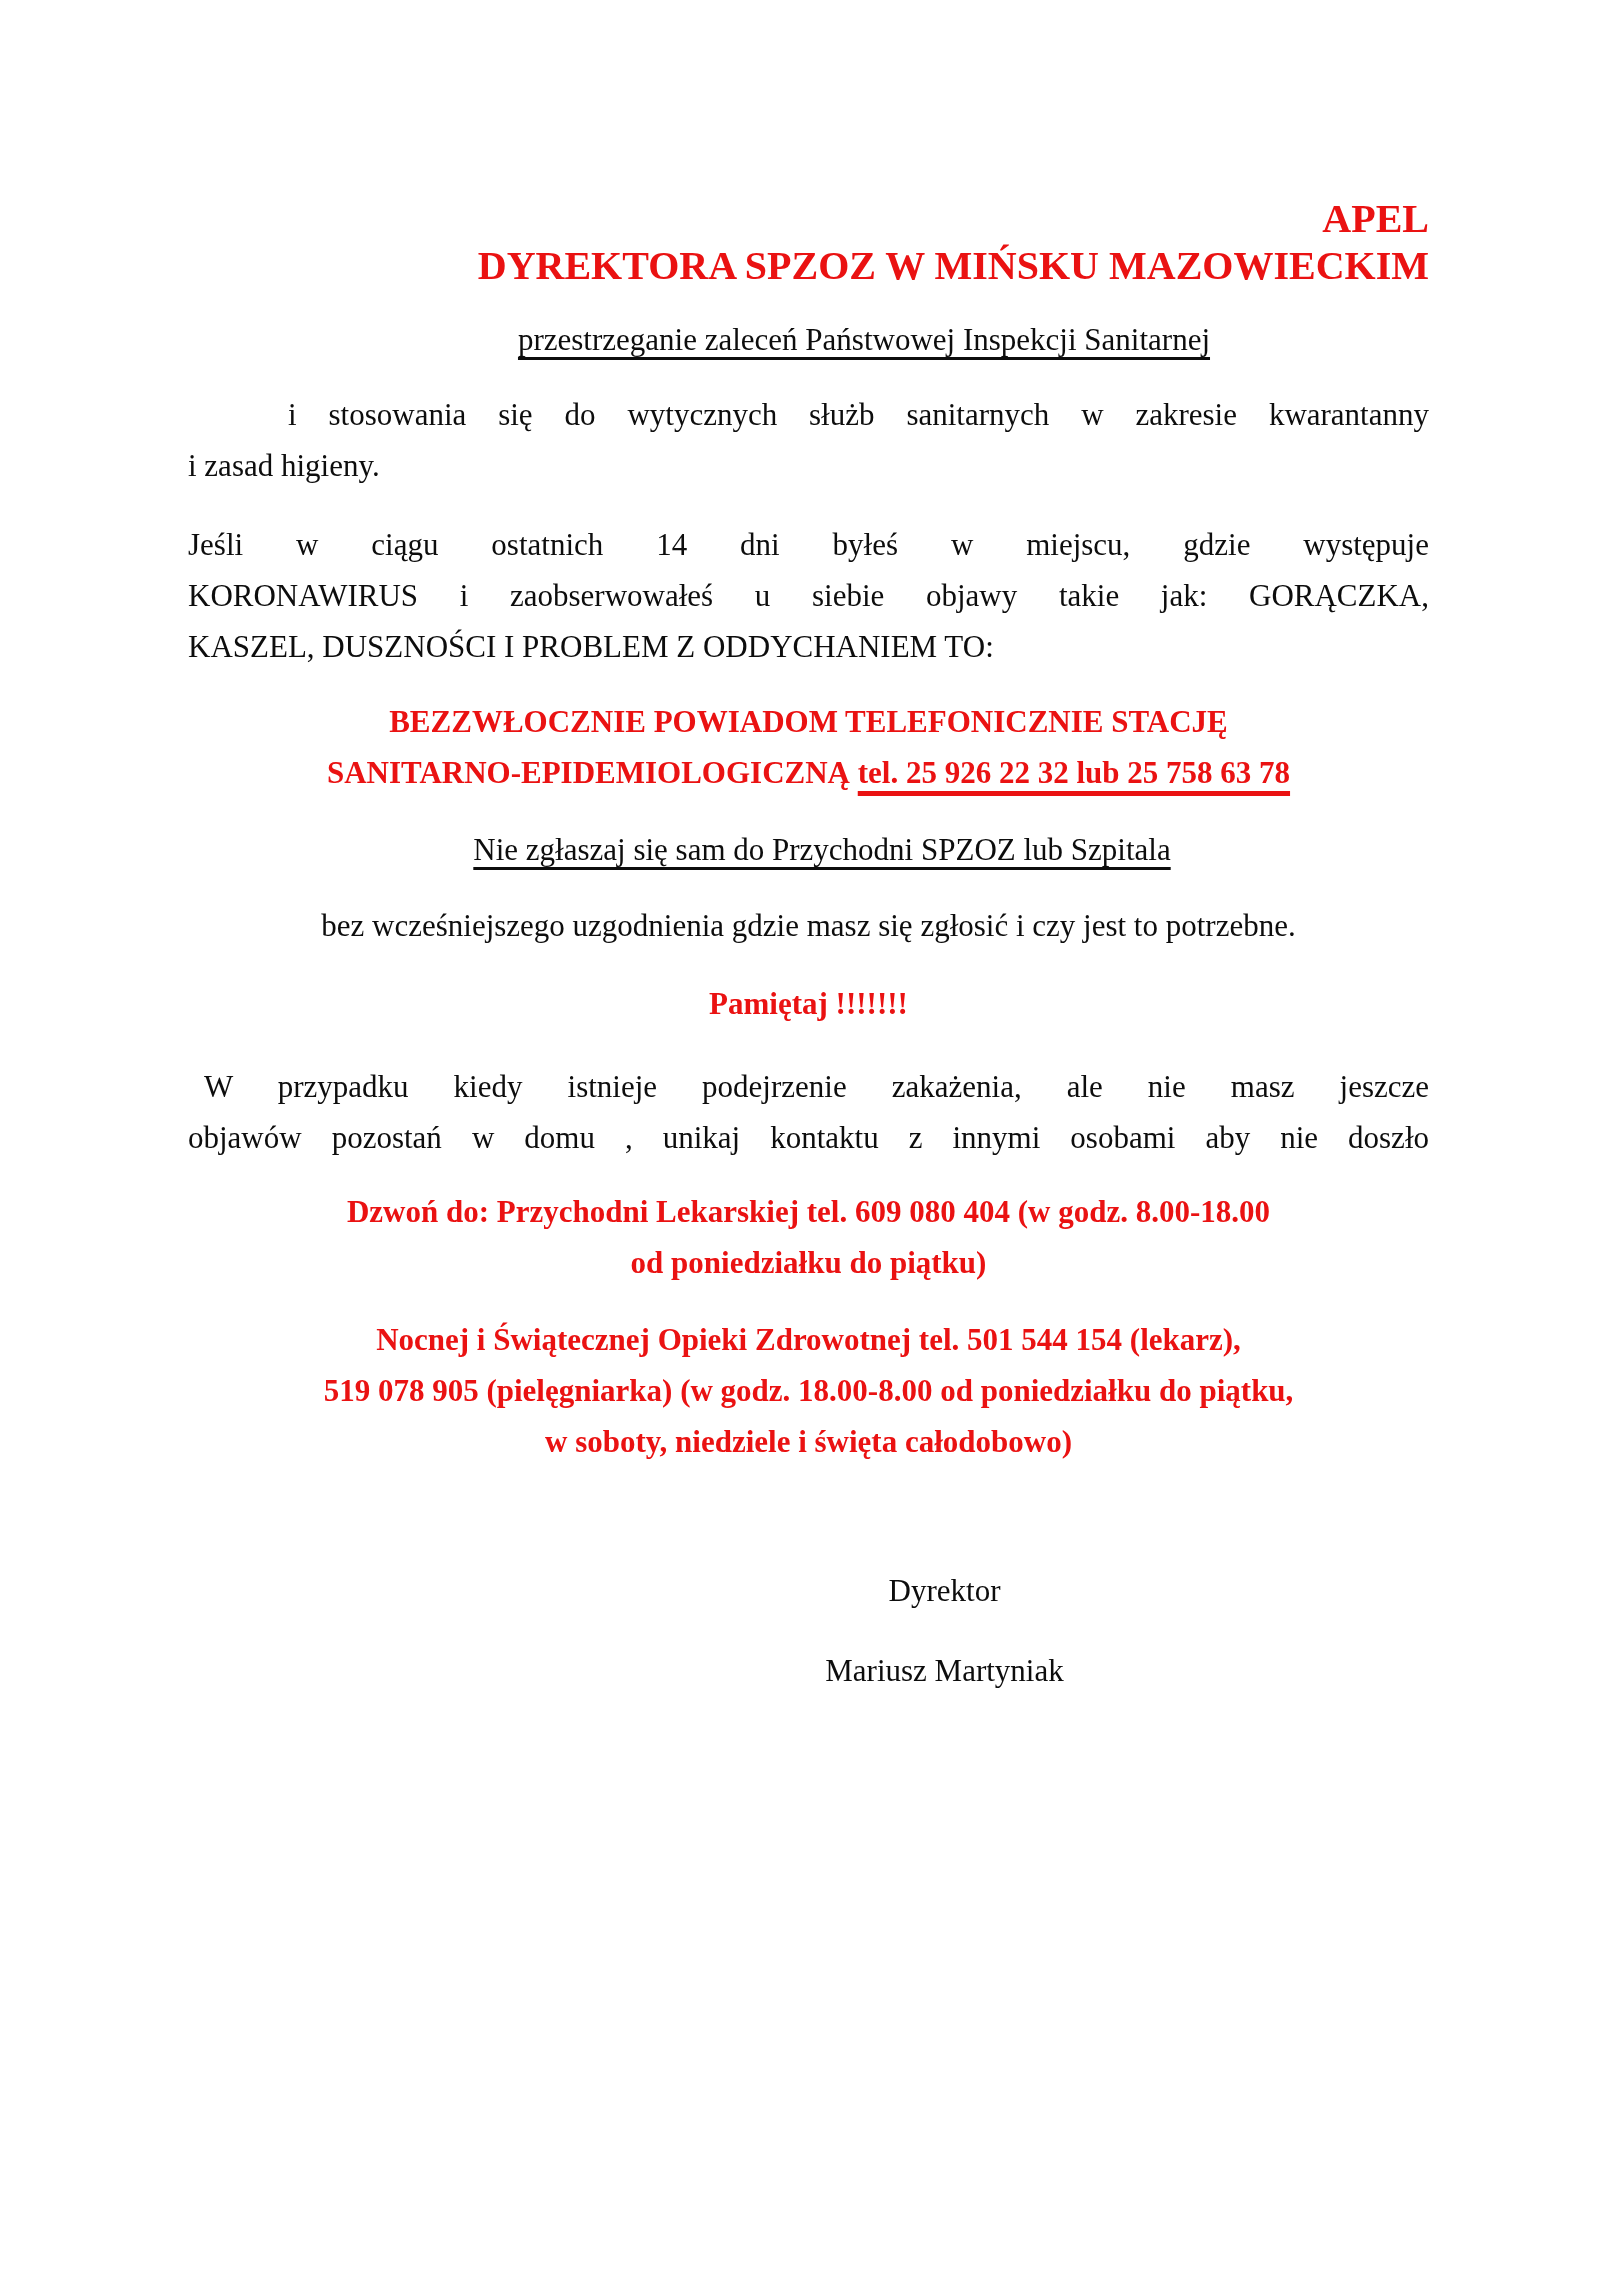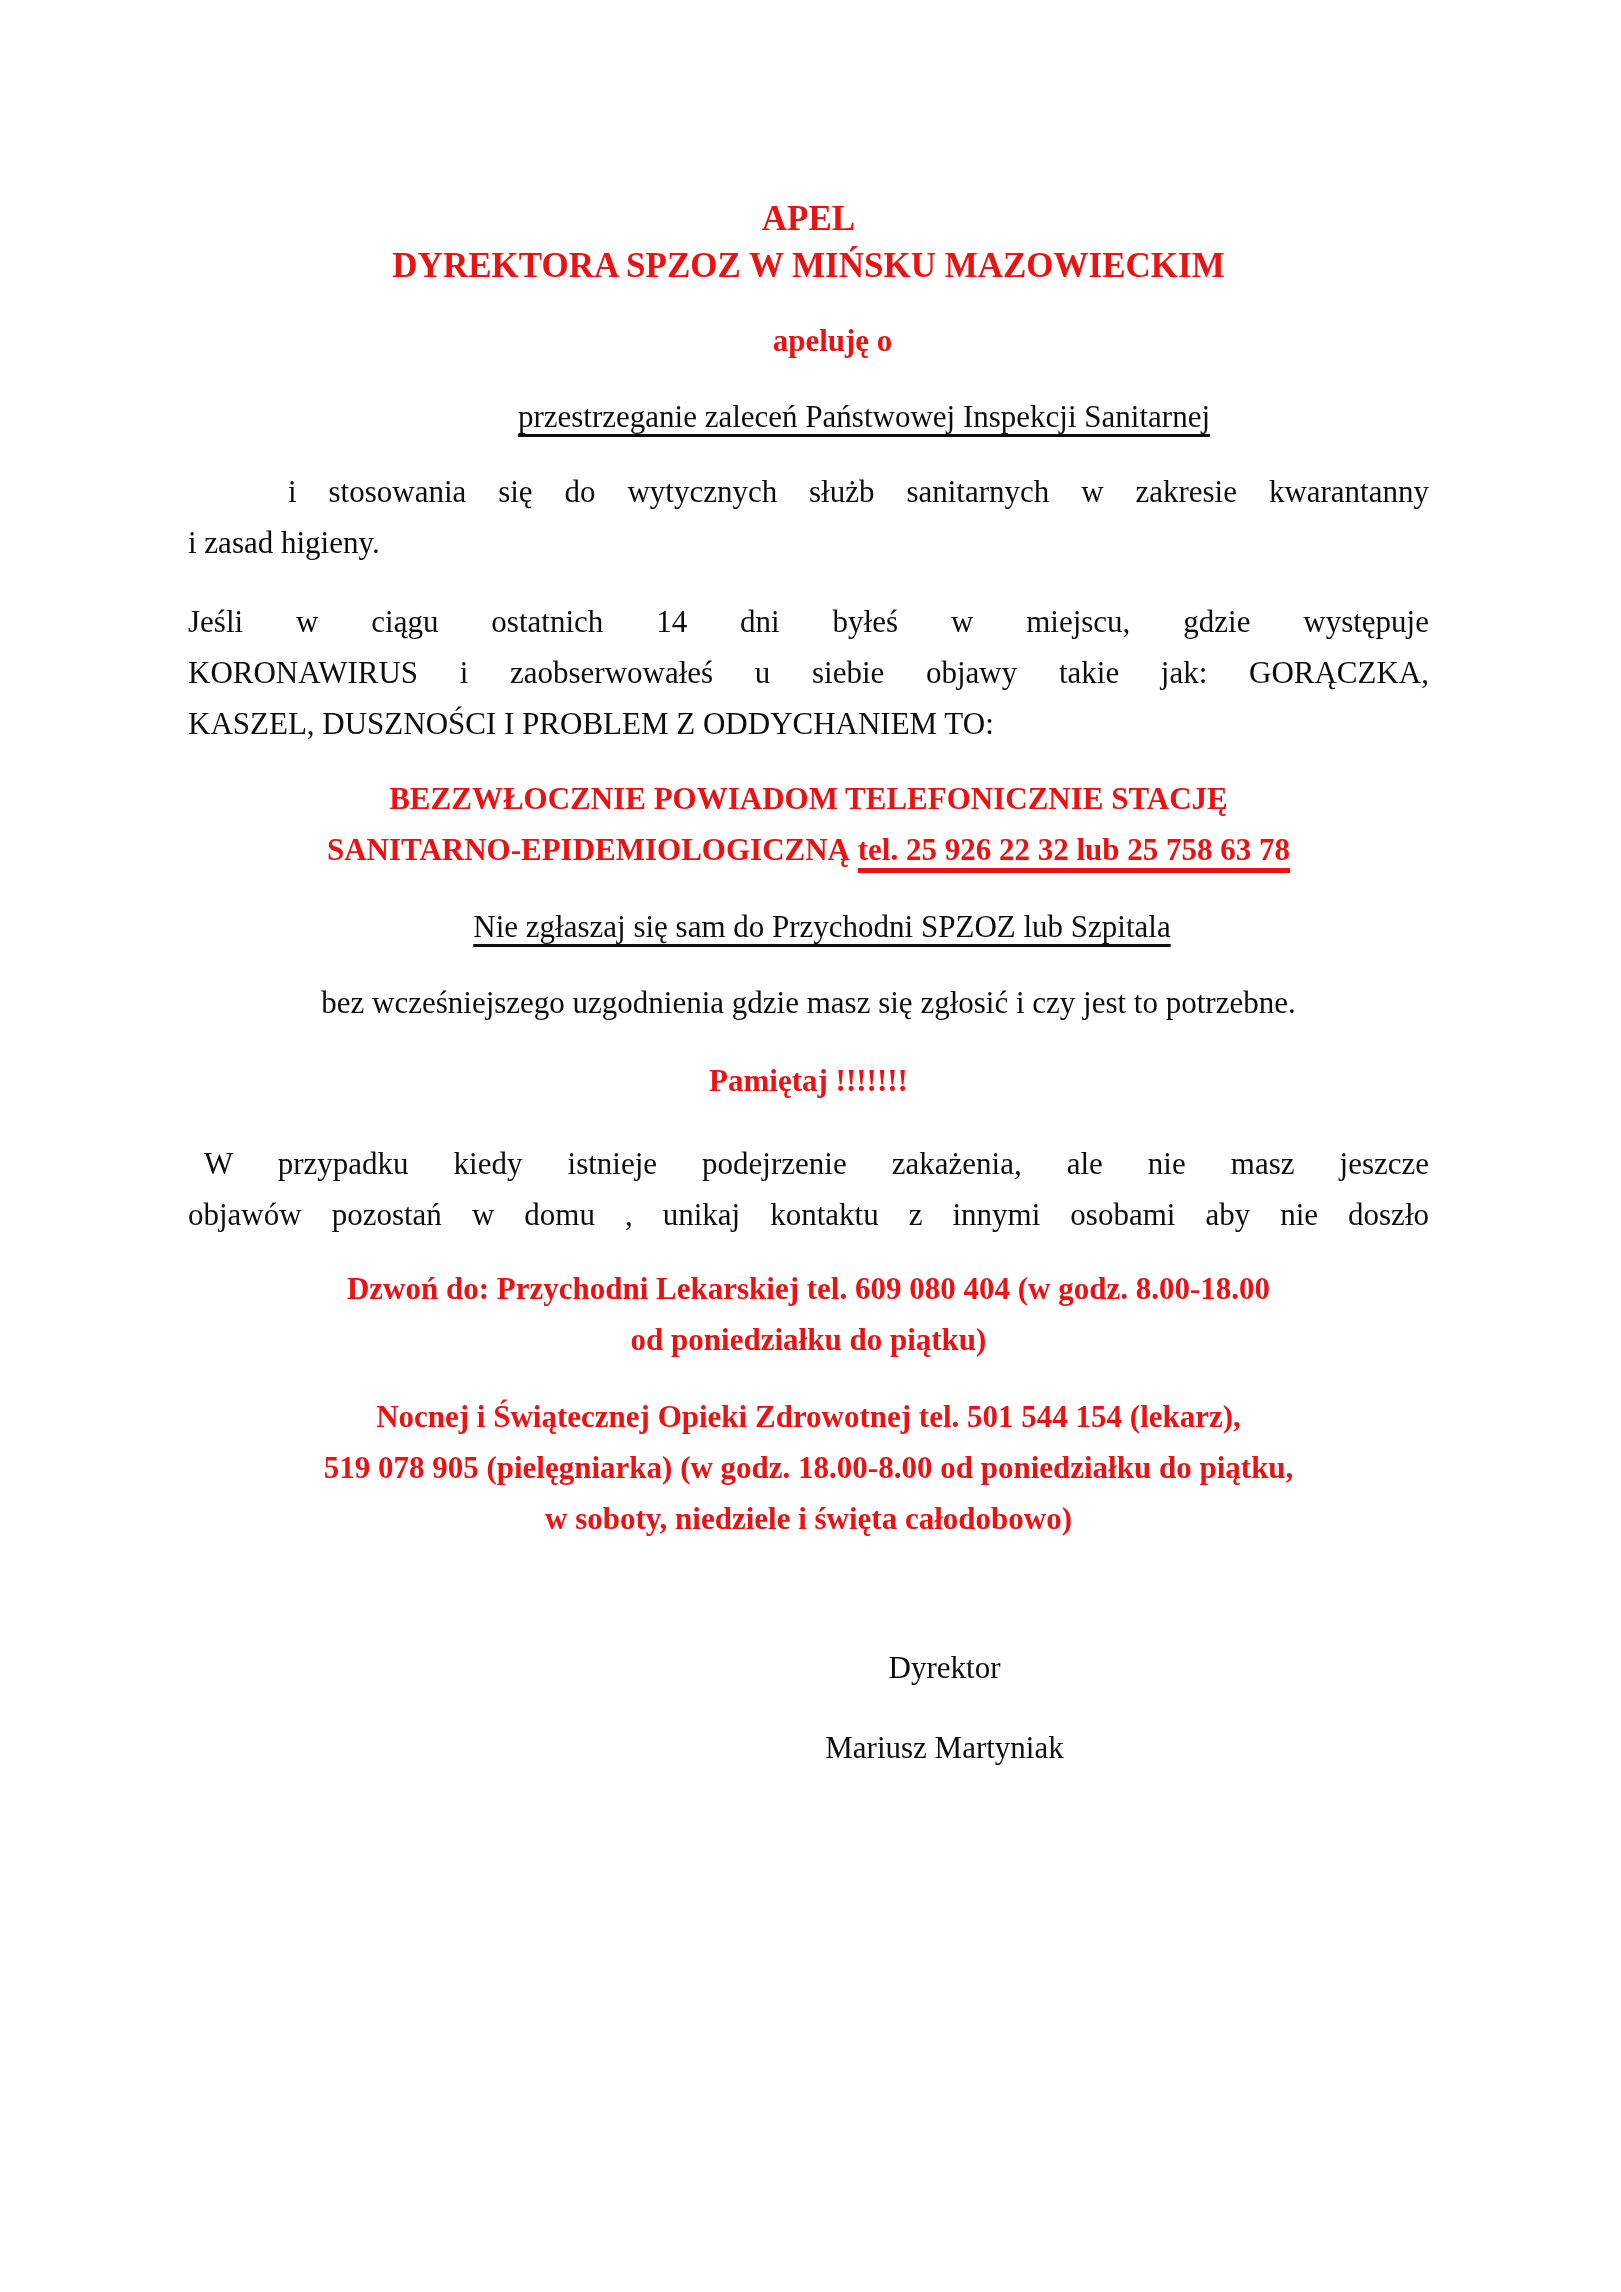--- a/index.html
+++ b/index.html
@@ -19,25 +19,25 @@
     font-family:"Liberation Serif","DejaVu Serif",serif;
     color:var(--ink);
     overflow:hidden;
   }
   .line{
     font-size:31px;
     line-height:51px;
     white-space:normal;
   }
   .title-line{
-    font-size:35px;
+    font-size:40px;
     line-height:47px;
     font-weight:bold;
     color:var(--red);
-    text-align:center;
+    text-align:right;
   }
   .center{text-align:center;}
   .jline{text-align:justify;text-align-last:justify;}
   .red{color:var(--red);font-weight:bold;}
   .bold{font-weight:normal;}
   .nowrap{white-space:nowrap;}
   .u-black{text-decoration:underline;text-decoration-thickness:2.7px;text-underline-offset:7.2px;}
   .u-red{text-decoration:underline;text-decoration-thickness:4.5px;text-underline-offset:8px;}
   .ind-sm{text-indent:16px;}
   .ind-30{text-indent:27px;}
@@ -65,21 +65,20 @@
 <body>
 
 <div class="page">
 
   <div>
     <div class="title-line">APEL</div>
     <div class="title-line">DYREKTORA SPZOZ W MIŃSKU MAZOWIECKIM</div>
   </div>
 
 
-  <div class="line center red ind-54 mt-29">apeluję o</div>
 
   <div class="line center bold u-black ind-124 mt-28">przestrzeganie zaleceń Państwowej Inspekcji Sanitarnej</div>
 
   <div class="mt-27">
     <div class="line jline ind-112">i stosowania się do wytycznych służb sanitarnych w zakresie kwarantanny</div>
     <div class="line">i zasad higieny.</div>
   </div>
 
   <div class="mt-31">
     <div class="line jline">Jeśli w ciągu ostatnich 14 dni byłeś w miejscu, gdzie występuje</div>

